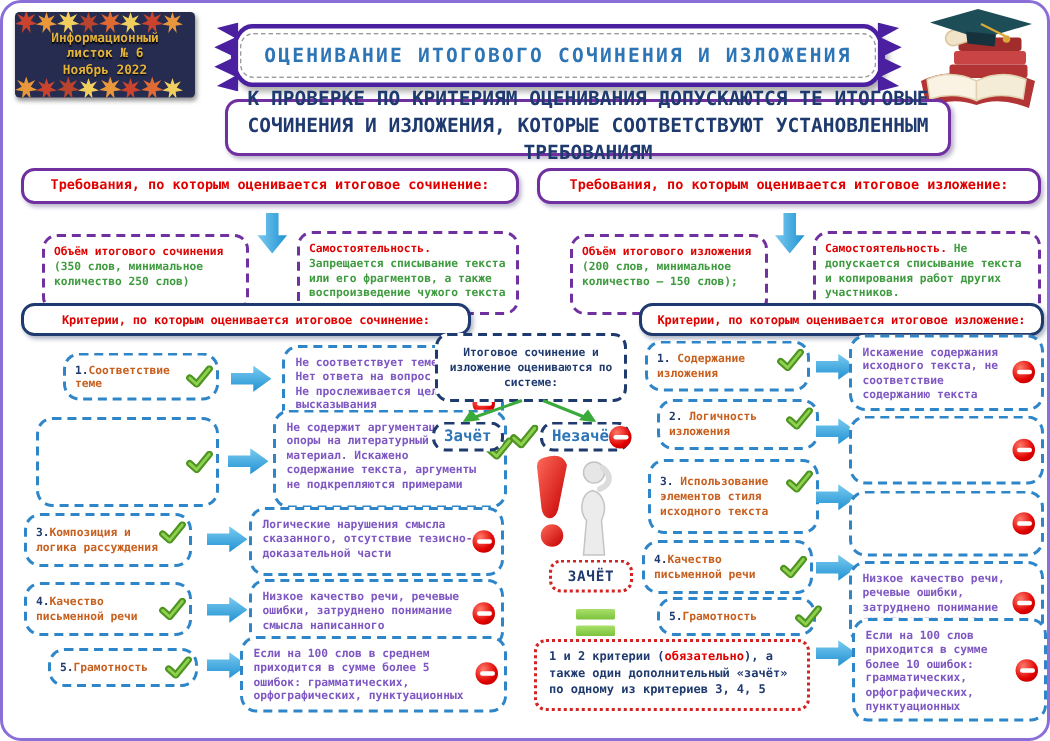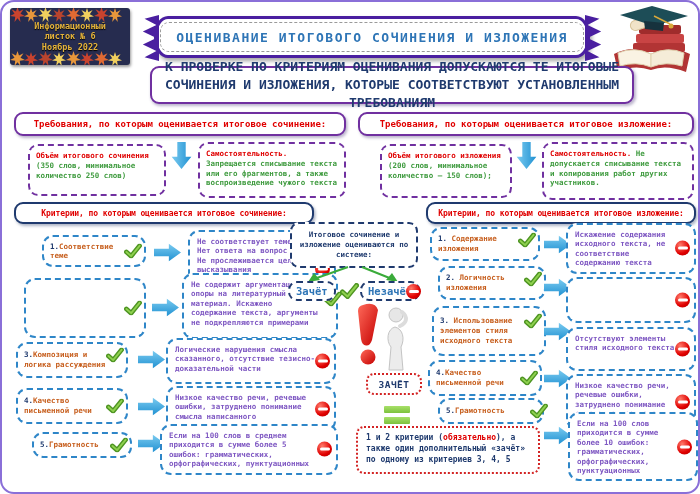--- a/index.html
+++ b/index.html
@@ -18,21 +18,21 @@
   .box-dot-red{border:2px dotted #d32424;border-radius:8px;background:#fff;}
   
   .t-center{display:flex;align-items:center;justify-content:center;text-align:center;}
   .red-head{color:#e00000;font-weight:bold;font-size:9px;}
   .lbl{color:#c75f1e;font-weight:bold;}
   .num{color:#1f3a6e;font-weight:bold;}
   .fail-text{color:#7e57c2;font-weight:bold;font-size:7.5px;line-height:1.25;display:block;}
   .pre{white-space:pre-line;}
   .crit-label{font-size:7.5px;line-height:1.3;padding:4px 18px 4px 6px;}
   .crit-fail{padding:5px 18px 4px 7px;}
-  .req-body{font-size:7.5px;line-height:1.3;padding:5px 6px;}
+  .req-body{font-size:7.5px;line-height:1.3;padding:5px 6px;margin-top:12px;}
   .req-title{color:#e00000;font-weight:bold;}
   .req-green{color:#3f9b3f;font-weight:bold;}
   
   .chk{position:absolute;right:2px;top:50%;transform:translateY(-50%);width:18px;height:15px;}
   .chk-edge{right:-6px;}
   .noent{position:absolute;right:4px;top:50%;transform:translateY(-50%);
          width:15px;height:15px;border-radius:50%;
          background:radial-gradient(circle at 35% 30%,#ff7a6a,#e00000 60%,#a80000);}
   .noent::after{content:"";position:absolute;left:2.5px;top:6px;width:10px;height:3.2px;
          background:#fff;border-radius:1.6px;}
@@ -297,21 +297,20 @@
   </div>
 
   <div class="abs box-dash-blue crit-label" style="left:430px;top:304px;width:114px;min-height:50px;display:flex;align-items:center;">
     <span><span class="num">3.</span> <span class="lbl">Использование элементов стиля исходного текста</span></span>
     <svg class="chk" style="top:28%;">
         <use href="#chk"></use>
       </svg>
   </div>
   <div class="abs arr-r" style="left:542px;top:320px;"></div>
   <div class="abs box-dash-blue crit-fail" style="left:564px;top:325px;width:130px;min-height:44px;">
-    <span class="fail-text">Отсутствуют элементы стиля исходного текста</span>
     <span class="noent"></span>
   </div>
 
   <div class="abs box-dash-blue crit-label" style="left:426px;top:358px;width:114px;min-height:36px;display:flex;align-items:center;">
     <span><span class="num">4.</span><span class="lbl">Качество письменной речи</span></span>
     <svg class="chk">
         <use href="#chk"></use>
       </svg>
   </div>
   <div class="abs arr-r" style="left:542px;top:367px;"></div>

